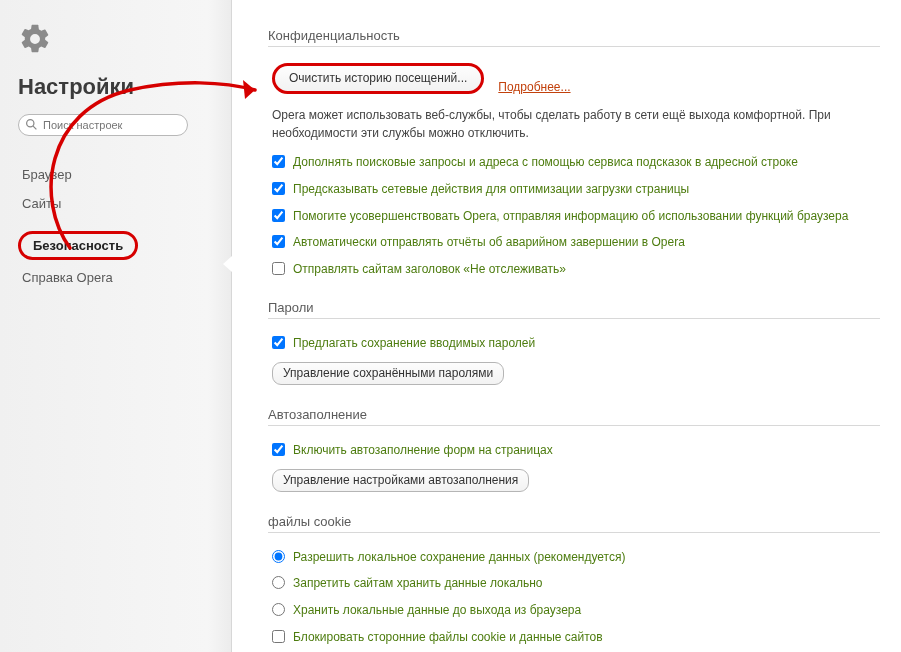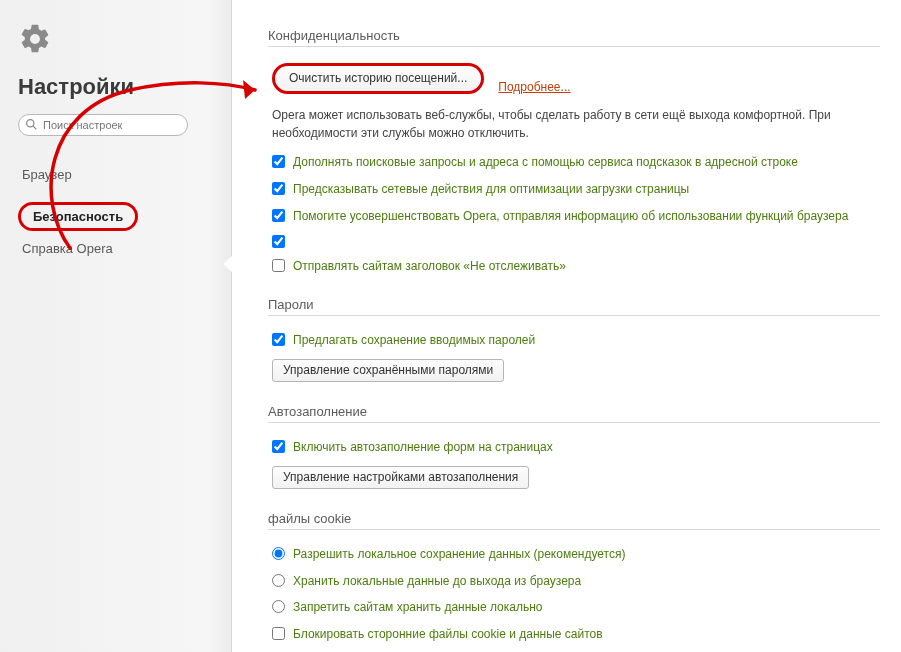--- a/index.html
+++ b/index.html
@@ -110,21 +110,21 @@
     border-bottom: 1px solid #d8d8d8;
     margin-bottom: 16px;
   }
   .row { margin: 0 0 10px 4px; display: flex; align-items: flex-start; gap: 8px; }
   .row-top { margin: 0 0 12px 4px; display: flex; align-items: flex-end; gap: 14px; position: relative; }
   .btn {
     font-size: 12px;
     padding: 3px 10px 4px 10px;
     background: linear-gradient(#fdfdfd,#f2f2f2);
     border: 1px solid #b5b5b5;
-    border-radius: 3px;
+    border-radius: 9px;
     color: #333;
     cursor: pointer;
   }
   .btn.highlighted {
     border: 3px solid #d60000;
     border-radius: 16px;
     padding: 5px 14px 6px 14px;
   }
   .link { color: #c2410c; text-decoration: underline; cursor: pointer; font-size: 12px; }
   .desc {
@@ -158,20 +158,21 @@
     <h1 class="settings-title">Настройки</h1>
     <div class="search-wrap">
       <svg class="search-icon-svg" viewBox="0 0 16 16" fill="none" stroke="#888" stroke-width="1.5">
         <circle cx="6.5" cy="6.5" r="4.5"></circle>
           <line x1="10" y1="10" x2="14" y2="14"></line>
       </svg>
       <input class="search-input" type="text" placeholder="Поиск настроек" style="">
     </div>
 
     <div class="nav-item">Браузер</div>
+    <div class="nav-item">Сайты</div>
     <div class="nav-selected-wrap">
       <div class="nav-item selected">Безопасность</div>
     </div>
     <div class="nav-item">Справка Opera</div>
 
     <div class="pointer-notch"></div>
   </aside>
 
   <main class="main">
 
@@ -192,20 +193,21 @@
       <div class="row">
         <input type="checkbox" checked="" style="">
         <span class="opt-label">Предсказывать сетевые действия для оптимизации загрузки страницы</span>
       </div>
       <div class="row">
         <input type="checkbox" checked="" style="">
         <span class="opt-label">Помогите усовершенствовать Opera, отправляя информацию об использовании функций браузера</span>
       </div>
       <div class="row">
         <input type="checkbox" checked="" style="">
+        <span class="opt-label">Автоматически отправлять отчёты об аварийном завершении в Opera</span>
       </div>
       <div class="row">
         <input type="checkbox" style="">
         <span class="opt-label">Отправлять сайтам заголовок «Не отслеживать»</span>
       </div>
     </section>
 
     <section class="section">
       <div class="section-heading">Пароли</div>
       <div class="row">
@@ -229,25 +231,25 @@
     </section>
 
     <section class="section">
       <div class="section-heading">файлы cookie</div>
       <div class="row">
         <input type="radio" name="ck" checked="" style="">
         <span class="opt-label">Разрешить локальное сохранение данных (рекомендуется)</span>
       </div>
       <div class="row">
         <input type="radio" name="ck" style="">
+        <span class="opt-label">Запретить сайтам хранить данные локально</span>
+      </div>
+      <div class="row">
+        <input type="radio" name="ck" style="">
         <span class="opt-label">Хранить локальные данные до выхода из браузера</span>
-      </div>
-      <div class="row">
-        <input type="radio" name="ck" style="">
-        <span class="opt-label">Запретить сайтам хранить данные локально</span>
       </div>
       <div class="row">
         <input type="checkbox" style="">
         <span class="opt-label">Блокировать сторонние файлы cookie и данные сайтов</span>
       </div>
 
     </section>
 
   </main>
 </div>

